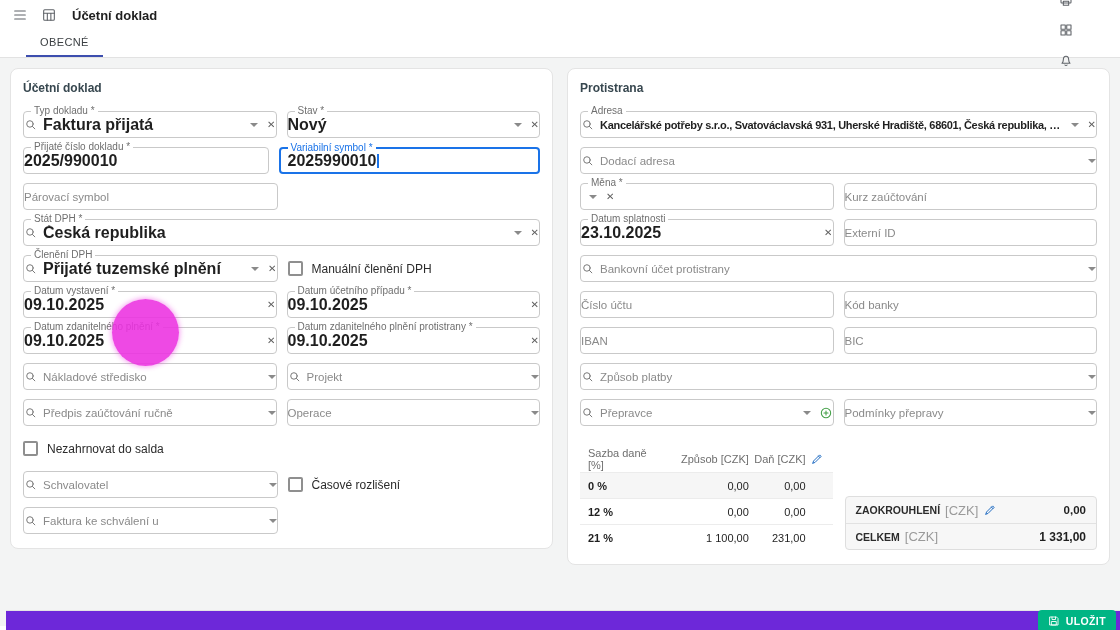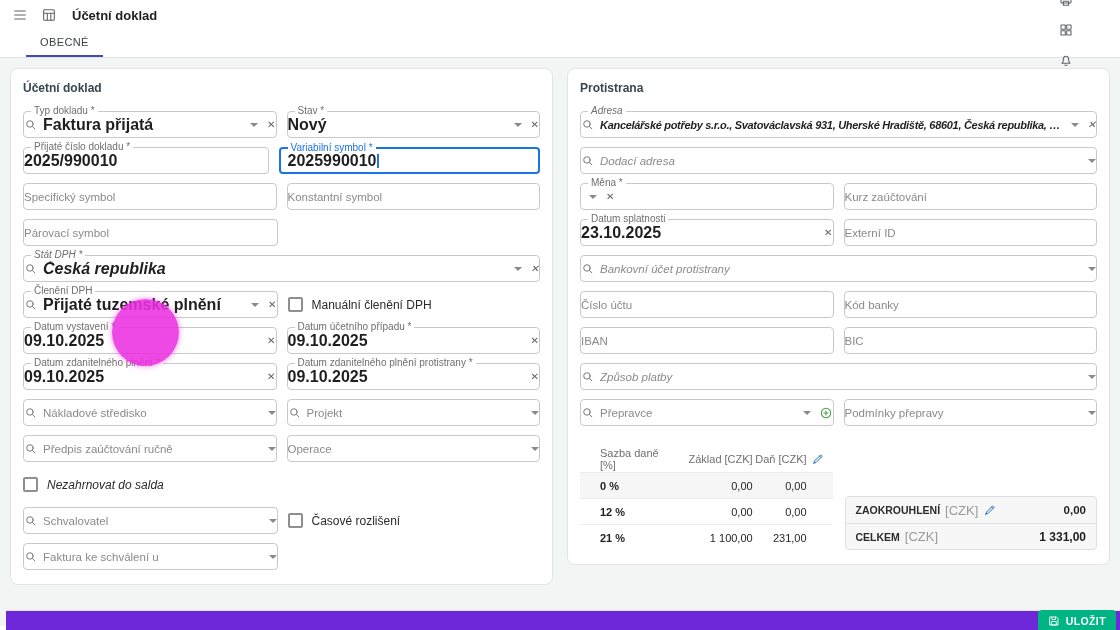--- a/index.html
+++ b/index.html
@@ -19,21 +19,21 @@
   
   .tabbar { height:28px; border-bottom:1px solid #e2e2e2; display:flex; align-items:flex-end; padding-left:26px; background:#fff; }
   .tab { font-size:11px; letter-spacing:.4px; color:#3c4043; padding:6px 14px 7px; border-bottom:2px solid #3d4eae; cursor:pointer; }
   
   .content { background:#f3f4f4; height:568px; padding:10px 10px 0; display:flex; gap:14px; align-items:flex-start; }
   .card { background:#fff; border:1px solid #e4e4e4; border-radius:8px; padding:10px 12px 14px; width:543px; }
   .card-title { font-size:12px; font-weight:bold; color:#37474f; margin:2px 0 16px; }
   
   .frow { display:flex; gap:10px; margin-bottom:9px; }
   .half { flex:1; min-width:0; }
-  .full { width:100%;font-style:italic; }
+  .full { width:100%; }
   .fld { position:relative; height:27px; border:1px solid #c9c9c9; border-radius:4px;
          display:flex; align-items:center; padding:0 0; background:#fff; cursor:text; }
   .fld.focused { border:2px solid #1a73e8; padding:0 7px; }
   .flabel { position:absolute; top:-7px; left:7px; font-size:10px; color:#6f6f6f; background:#fff; padding:0 3px; white-space:nowrap; line-height:12px; }
   .fld.focused .flabel { color:#1a73e8; }
   .flabel-inline { font-size:11.5px; color:#8a8a8a; flex:1; white-space:nowrap; overflow:hidden; text-overflow:ellipsis; }
   .fvalue { font-size:16px; font-weight:600; color:#1f1f1f; flex:1; white-space:nowrap; overflow:hidden; text-overflow:ellipsis; }
   .fvalue.small { font-size:11px; letter-spacing:-0.3px; font-weight:600; }
   .fi { width:13px; height:13px; stroke:#757575; fill:none; stroke-width:1.8; stroke-linecap:round; margin-right:6px; flex:none; }
   .arr { width:0; height:0; border-left:4px solid transparent; border-right:4px solid transparent;
@@ -45,21 +45,21 @@
   .chk { display:flex; align-items:center; gap:9px; height:27px; cursor:pointer; }
   .chk .box { width:15px; height:15px; border:2px solid #8f8f8f; border-radius:2px; background:#fff; flex:none; }
   .chk .clabel { font-size:12px; color:#2b2b2b; }
   
   .tax-area { display:flex; gap:12px; margin-top:20px; }
   .tax-table { width:50%; font-size:11px; }
   .t-head, .t-row { display:flex; align-items:center; padding:0 8px; }
   .t-head { height:26px; color:#6f6f6f; }
   .t-row { height:26px; border-top:1px solid #ececec; color:#1f1f1f; }
   .t-row.shade { background:#f6f6f6; }
-  .c-rate { width:32%; font-weight:bold;margin-left:12px; }
+  .c-rate { width:32%; font-weight:bold; }
   .t-head .c-rate { font-weight:normal; }
   .c-base { width:36%; text-align:right; }
   .c-tax { width:24%; text-align:right; }
   .c-ico { width:8%; display:flex; justify-content:flex-end; }
   .edit-i { width:14px; height:14px; stroke:#1565c0; fill:none; stroke-width:1.6; stroke-linecap:round; stroke-linejoin:round; cursor:pointer; }
   .totals-wrap { width:50%; display:flex; flex-direction:column; justify-content:flex-end; }
   .totals-box { border:1px solid #dedede; border-radius:4px; background:#f7f7f7; overflow:hidden; }
   .tot-row { height:26px; display:flex; align-items:center; padding:0 10px; gap:5px; }
   .tot-row + .tot-row { border-top:1px solid #e2e2e2; }
   .tot-label { font-size:10.5px; font-weight:bold; color:#2b2b2b; }
@@ -198,28 +198,20 @@
         <span class="flabel">Přijaté číslo dokladu *</span>
         <span class="fvalue">2025/990010</span>
       </div>
       <div class="fld half focused">
         <span class="flabel">Variabilní symbol *</span>
         <span class="fvalue" style="flex:none">2025990010</span>
         <span class="caret"></span>
       </div>
     </div>
 
-    <div class="frow">
-      <div class="fld half">
-        <span class="flabel-inline">Specifický symbol</span>
-      </div>
-      <div class="fld half">
-        <span class="flabel-inline">Konstantní symbol</span>
-      </div>
-    </div>
 
     <div class="frow">
       <div class="fld half">
         <span class="flabel-inline">Párovací symbol</span>
       </div>
       <div class="half"></div>
     </div>
 
     <div class="frow">
       <div class="fld full">
@@ -451,21 +443,21 @@
       <div class="fld half">
         <span class="flabel-inline">Podmínky přepravy</span>
         <span class="arr"></span>
       </div>
     </div>
 
     <div class="tax-area">
       <div class="tax-table">
         <div class="t-head">
           <span class="c-rate">Sazba daně [%]</span>
-          <span class="c-base">Základ [CZK]</span>
+          <span class="c-base">Způsob [CZK]</span>
           <span class="c-tax">Daň [CZK]</span>
           <span class="c-ico">
             <svg class="edit-i" viewBox="0 0 24 24">
                 <path d="M5 19l1-3.5L16.5 5l2.5 2.5L8.5 18 5 19z"></path>
                 <path d="M14.5 7l2.5 2.5"></path>
               </svg>
           </span>
         </div>
         <div class="t-row shade">
           <span class="c-rate">0 %</span>

